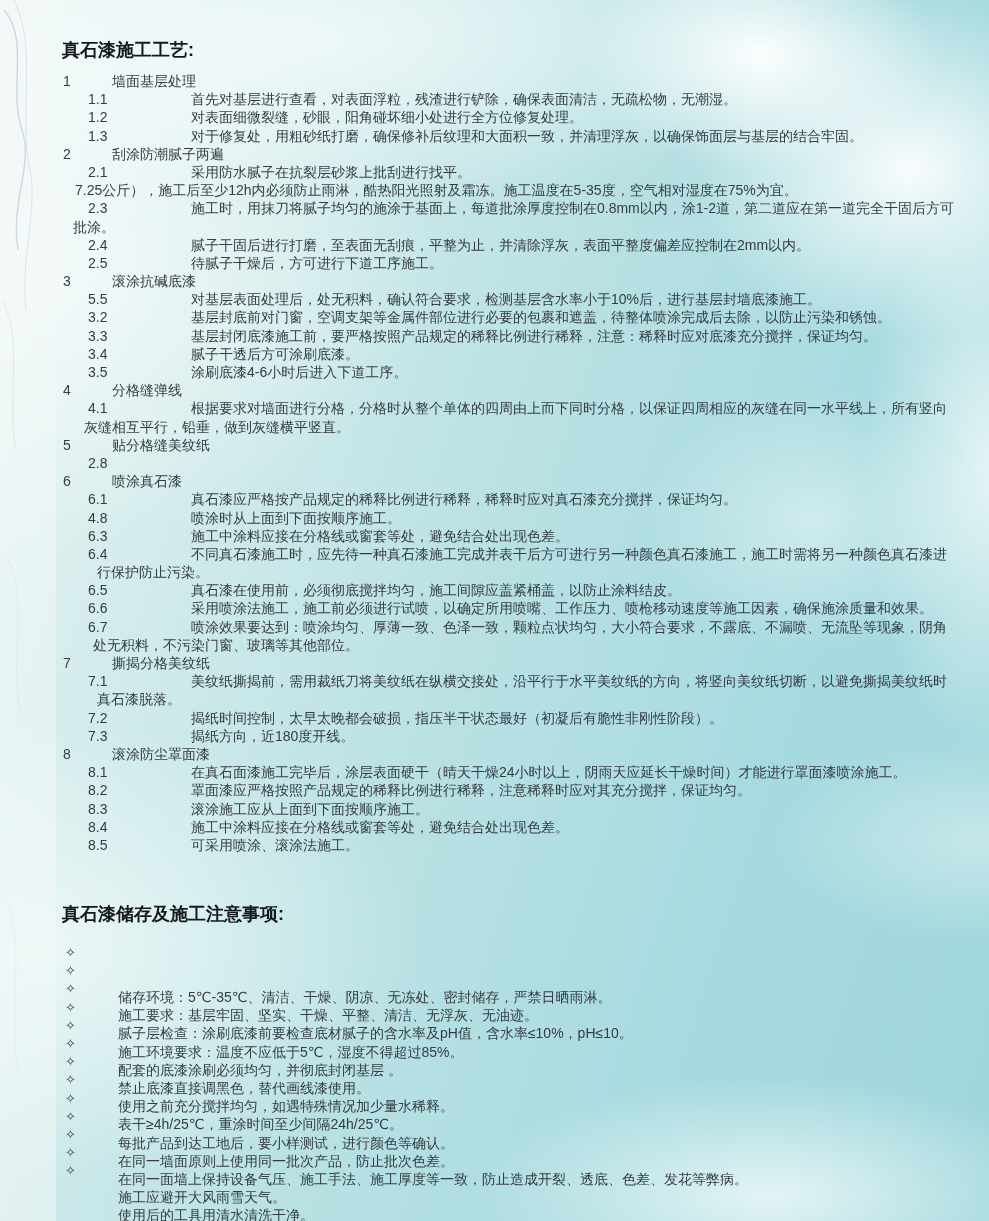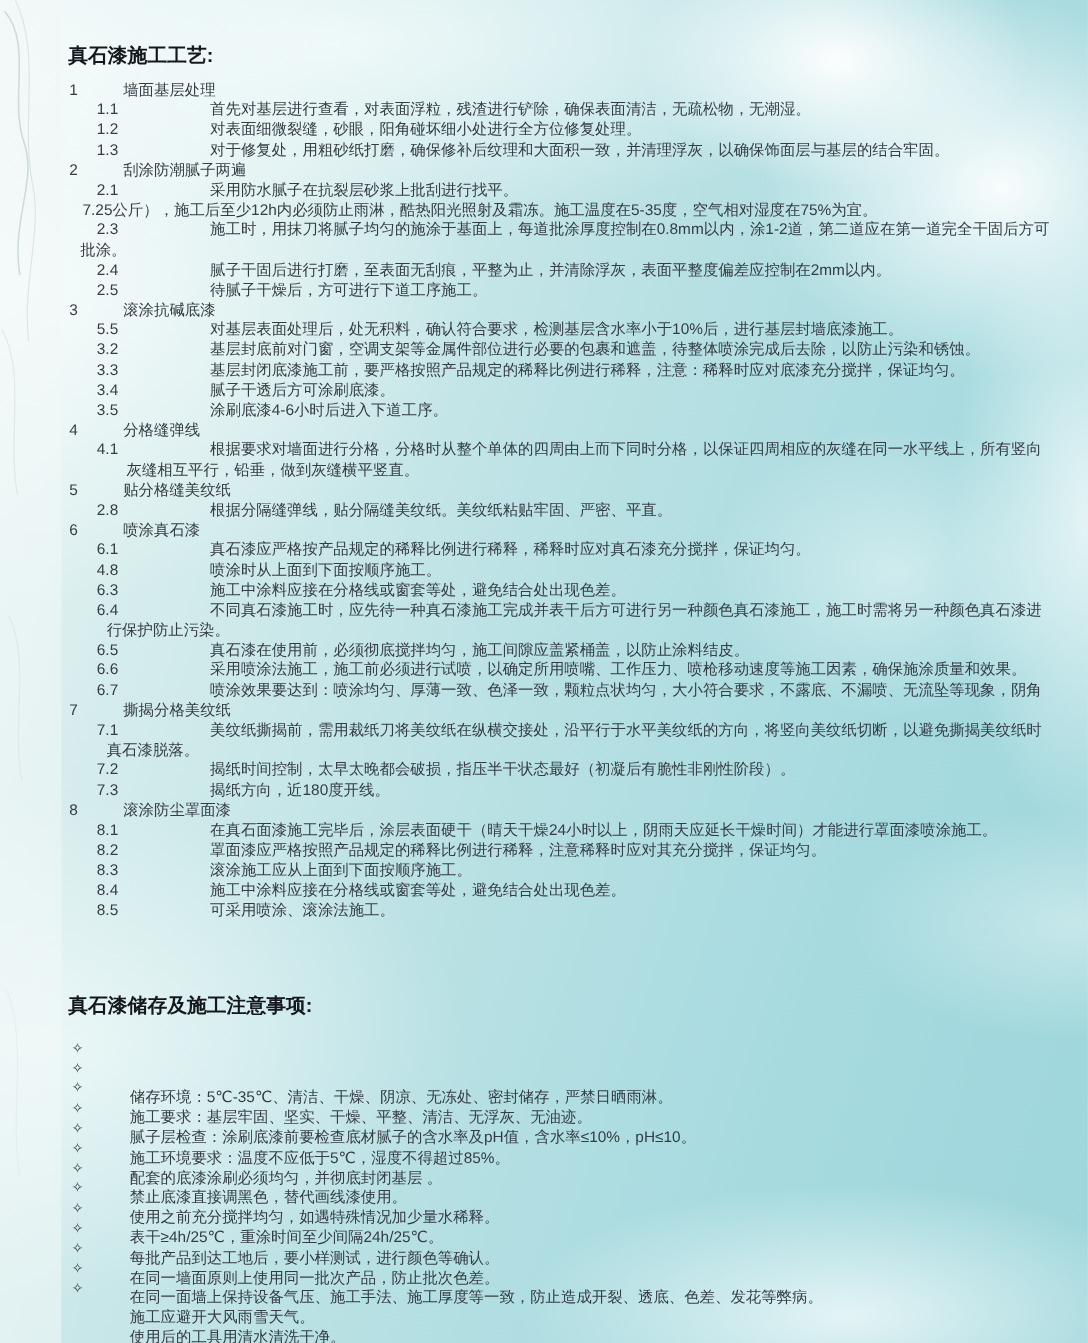--- a/index.html
+++ b/index.html
@@ -125,29 +125,28 @@
     </div>
     <div class="row">
       <span class="num lv1">4</span>
       <span class="txt lv1">分格缝弹线</span>
     </div>
     <div class="row">
       <span class="num lv2">4.1</span>
       <span class="txt lv2">根据要求对墙面进行分格，分格时从整个单体的四周由上而下同时分格，以保证四周相应的灰缝在同一水平线上，所有竖向</span>
     </div>
     <div class="row">
-      <span class="txt cont" style="left: 115px;">灰缝相互平行，铅垂，做到灰缝横平竖直。</span>
+      <span class="txt cont" style="left: 84px;">灰缝相互平行，铅垂，做到灰缝横平竖直。</span>
     </div>
     <div class="row">
       <span class="num lv1">5</span>
       <span class="txt lv1">贴分格缝美纹纸</span>
     </div>
     <div class="row">
       <span class="num lv2">2.8</span>
-      <span class="txt lv2">根据分隔缝弹线，贴分隔缝美纹纸。美纹纸粘贴牢固、严密、平直。</span>
     </div>
     <div class="row">
       <span class="num lv1">6</span>
       <span class="txt lv1">喷涂真石漆</span>
     </div>
     <div class="row">
       <span class="num lv2">6.1</span>
       <span class="txt lv2">真石漆应严格按产品规定的稀释比例进行稀释，稀释时应对真石漆充分搅拌，保证均匀。</span>
     </div>
     <div class="row">
@@ -171,20 +170,23 @@
     </div>
     <div class="row">
       <span class="num lv2">6.6</span>
       <span class="txt lv2">采用喷涂法施工，施工前必须进行试喷，以确定所用喷嘴、工作压力、喷枪移动速度等施工因素，确保施涂质量和效果。</span>
     </div>
     <div class="row">
       <span class="num lv2">6.7</span>
       <span class="txt lv2">喷涂效果要达到：喷涂均匀、厚薄一致、色泽一致，颗粒点状均匀，大小符合要求，不露底、不漏喷、无流坠等现象，阴角</span>
     </div>
     <div class="row">
+      <span class="txt cont" style="left: 93px;">处无积料，不污染门窗、玻璃等其他部位。</span>
+    </div>
+    <div class="row">
       <span class="num lv1">7</span>
       <span class="txt lv1">撕揭分格美纹纸</span>
     </div>
     <div class="row">
       <span class="num lv2">7.1</span>
       <span class="txt lv2">美纹纸撕揭前，需用裁纸刀将美纹纸在纵横交接处，沿平行于水平美纹纸的方向，将竖向美纹纸切断，以避免撕揭美纹纸时</span>
     </div>
     <div class="row">
       <span class="txt cont" style="left: 97px;">真石漆脱落。</span>
     </div>

